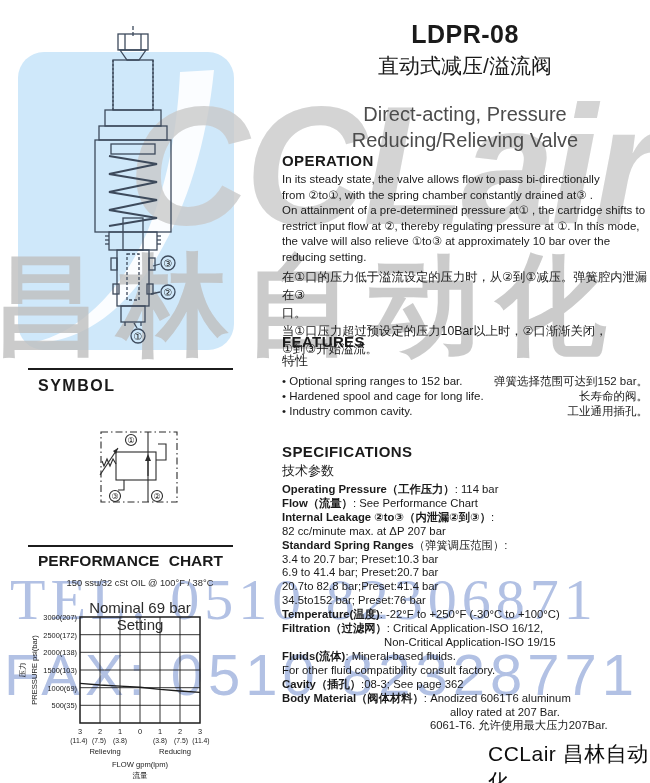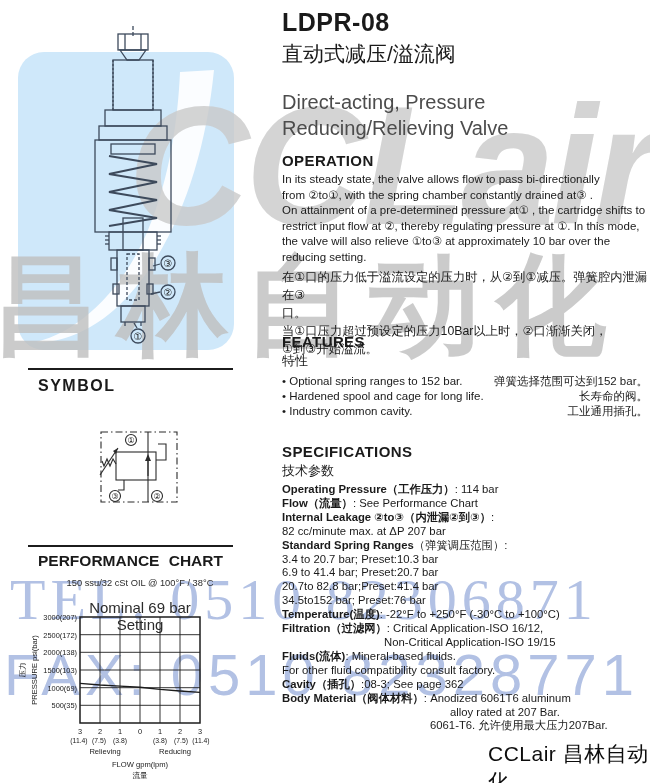--- a/index.html
+++ b/index.html
@@ -197,21 +197,21 @@
         <text x="145" y="131">(3.8)</text>
         <text x="166" y="131">(7.5)</text>
         <text x="186" y="131">(11.4)</text>
       </g>
       <text x="90" y="142" font-size="7.6" text-anchor="middle">Relieving</text>
       <text x="160" y="142" font-size="7.6" text-anchor="middle">Reducing</text>
       <text x="125" y="155" font-size="7.6" text-anchor="middle">FLOW gpm(lpm)</text>
       <text x="125" y="166" font-size="7.6" text-anchor="middle">流量</text>
     </svg>
 
-    <div class="right-block" style="top:8px;">
+    <div class="right-block" style="top:20px;text-align:center;">
       <h1 class="model">LDPR-08</h1>
       <div class="title-zh">直动式减压/溢流阀</div>
       <div class="subtitle" style="white-space:pre-line;">Direct-acting, Pressure
 Reducing/Relieving Valve</div>
     </div>
 
     <div class="right-block" style="top:152px;">
       <h3 class="sec-head">OPERATION</h3>
       <div class="body-en">In its steady state, the valve allows flow to pass bi-directionally
 from ②to①, with the spring chamber constantly drained at③ .

